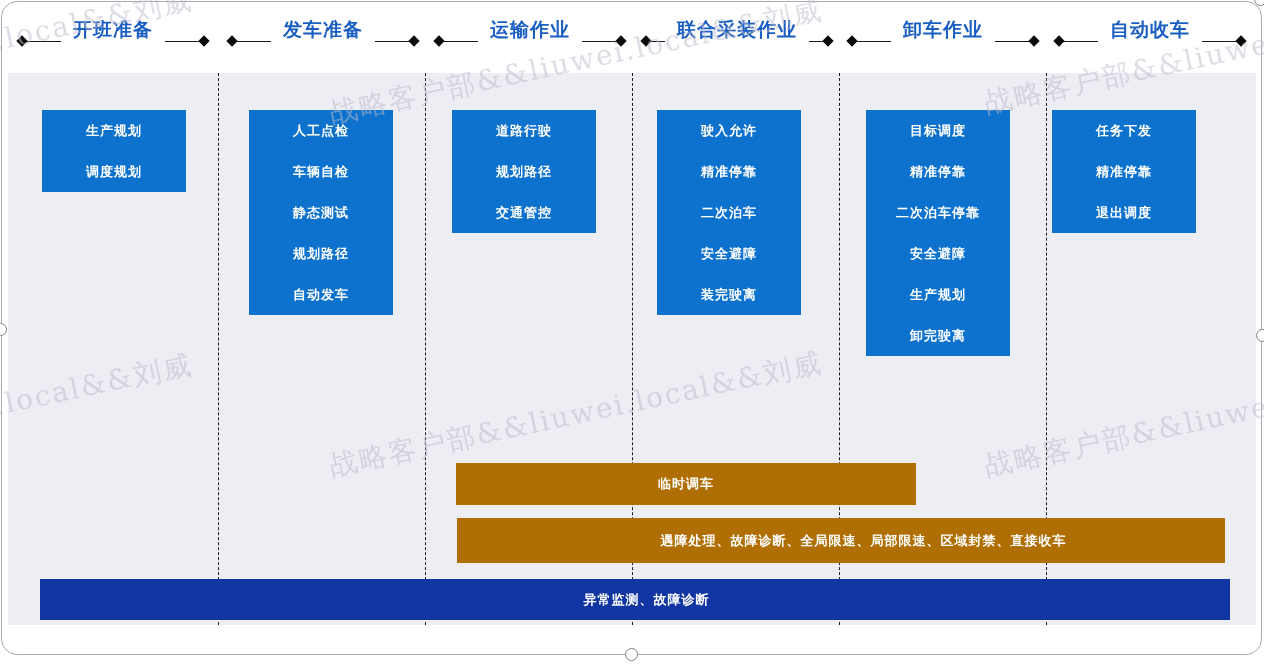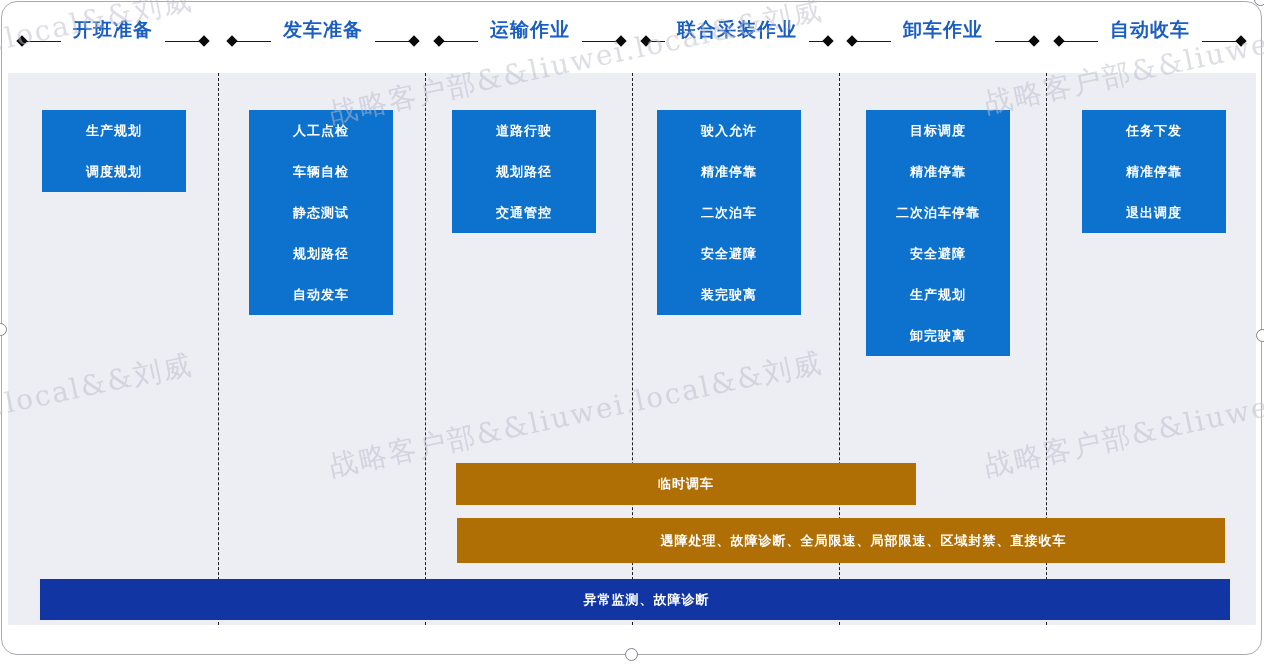--- a/index.html
+++ b/index.html
@@ -163,21 +163,21 @@
 
   <div class="col" style="left:866px">
     <div class="box">目标调度</div>
     <div class="box">精准停靠</div>
     <div class="box">二次泊车停靠</div>
     <div class="box">安全避障</div>
     <div class="box">生产规划</div>
     <div class="box">卸完驶离</div>
   </div>
 
-  <div class="col" style="left:1082px">
+  <div class="col" style="left:1052px">
     <div class="box">任务下发</div>
     <div class="box">精准停靠</div>
     <div class="box">退出调度</div>
   </div>
 
   <div class="bar gold" id="bar-temp">临时调车</div>
   <div class="bar gold" id="bar-events">遇障处理、故障诊断、全局限速、局部限速、区域封禁、直接收车</div>
   <div class="bar navy" id="bar-monitor">异常监测、故障诊断</div>
 
   <span class="wm" style="left:-300px;top:85px">战略客户部&amp;&amp;liuwei.local&amp;&amp;刘威</span>

